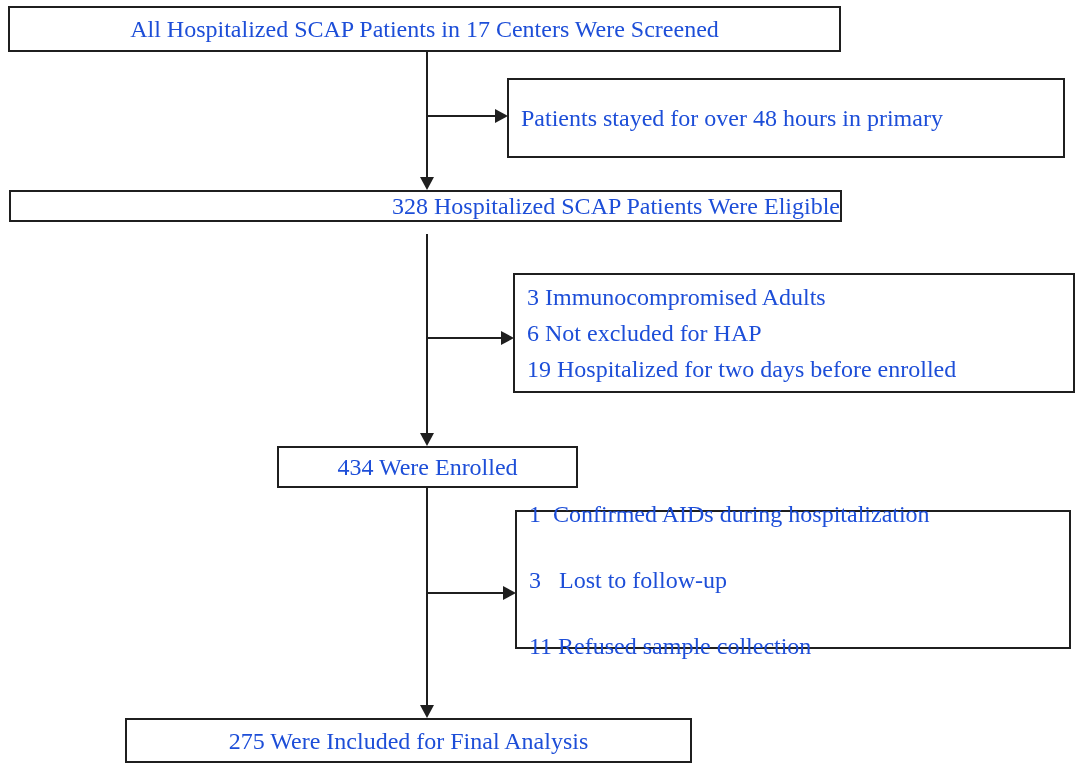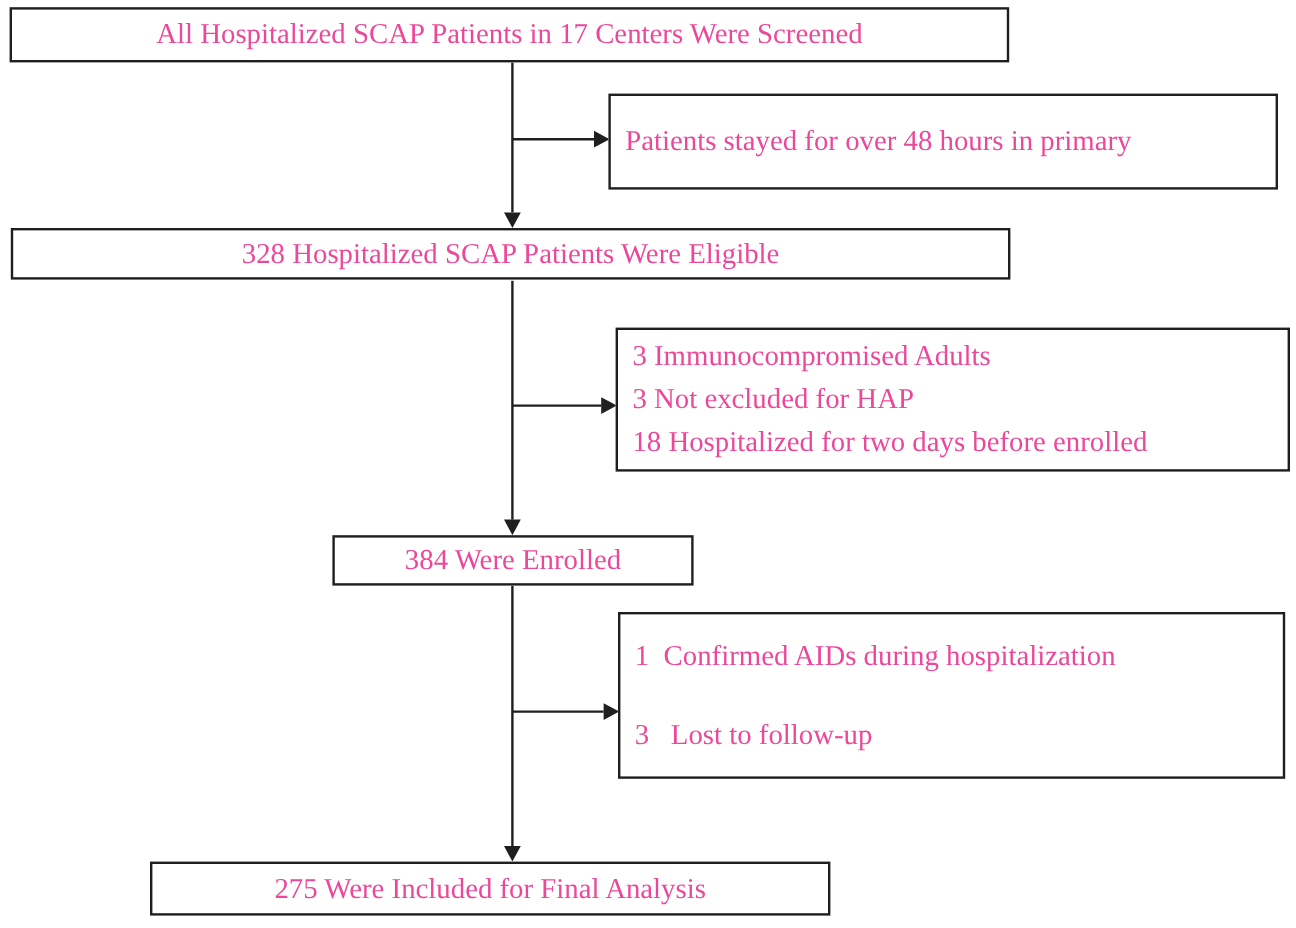--- a/index.html
+++ b/index.html
@@ -6,21 +6,21 @@
     margin: 0;
     padding: 0;
     background: #ffffff;
   }
   #canvas {
     position: relative;
     width: 1080px;
     height: 773px;
     background: #ffffff;
     font-family: "Liberation Serif", "DejaVu Serif", serif;
-    color: #ec4899;
+    color: #1d4ed8;
     overflow: hidden;
   }
   #connectors {
     position: absolute;
     left: 0;
     top: 0;
     width: 1080px;
     height: 773px;
   }
   .box {
@@ -48,21 +48,21 @@
   .box.left-aligned .line {
     white-space: pre;
   }
   .lh36 .line { line-height: 36px; }
   .lh35 .line { line-height: 35px; }
   .lh34 .line { line-height: 34px; }
 
   
   #screened-box  { left: 8px;   top: 6px;   width: 833px; height: 46px; }
   #excl48h-box   { left: 507px; top: 78px;  width: 558px; height: 80px; }
-  #eligible-box  { left: 9px;   top: 190px; width: 833px; height: 43px; }
+  #eligible-box  { left: 9px;   top: 190px; width: 833px; height: 32px; justify-content: flex-end; }
   #exclpre-box   { left: 513px; top: 273px; width: 562px; height: 120px; }
   #enrolled-box  { left: 277px; top: 446px; width: 301px; height: 42px; }
   #exclpost-box  { left: 515px; top: 510px; width: 556px; height: 139px; gap: 32px; }
   #final-box     { left: 125px; top: 718px; width: 567px; height: 45px; }
 
   .stroke {
     stroke: #1f1f1f;
     stroke-width: 2;
     fill: none;
   }
@@ -116,30 +116,31 @@
   <div id="excl48h-box" class="box left-aligned lh35">
     <div class="line">Patients stayed for over 48 hours in primary</div>
   </div>
 
   <div id="eligible-box" class="box centered">
     <span>328 Hospitalized SCAP Patients Were Eligible</span>
   </div>
 
   <div id="exclpre-box" class="box left-aligned lh36">
     <div class="line">3 Immunocompromised Adults</div>
-    <div class="line">3 Not excluded for HAP</div>
-    <div class="line">18 Hospitalized for two days before enrolled</div>
+    <div class="line">6 Not excluded for HAP</div>
+    <div class="line">19 Hospitalized for two days before enrolled</div>
   </div>
 
   <div id="enrolled-box" class="box centered">
-    <span>384 Were Enrolled</span>
+    <span>434 Were Enrolled</span>
   </div>
 
   <div id="exclpost-box" class="box left-aligned lh34">
     <div class="line">1  Confirmed AIDs during hospitalization</div>
     <div class="line">3   Lost to follow-up</div>
+    <div class="line">11 Refused sample collection</div>
   </div>
 
   <div id="final-box" class="box centered">
     <span>275 Were Included for Final Analysis</span>
   </div>
 
 </div>
 
 </body></html>

